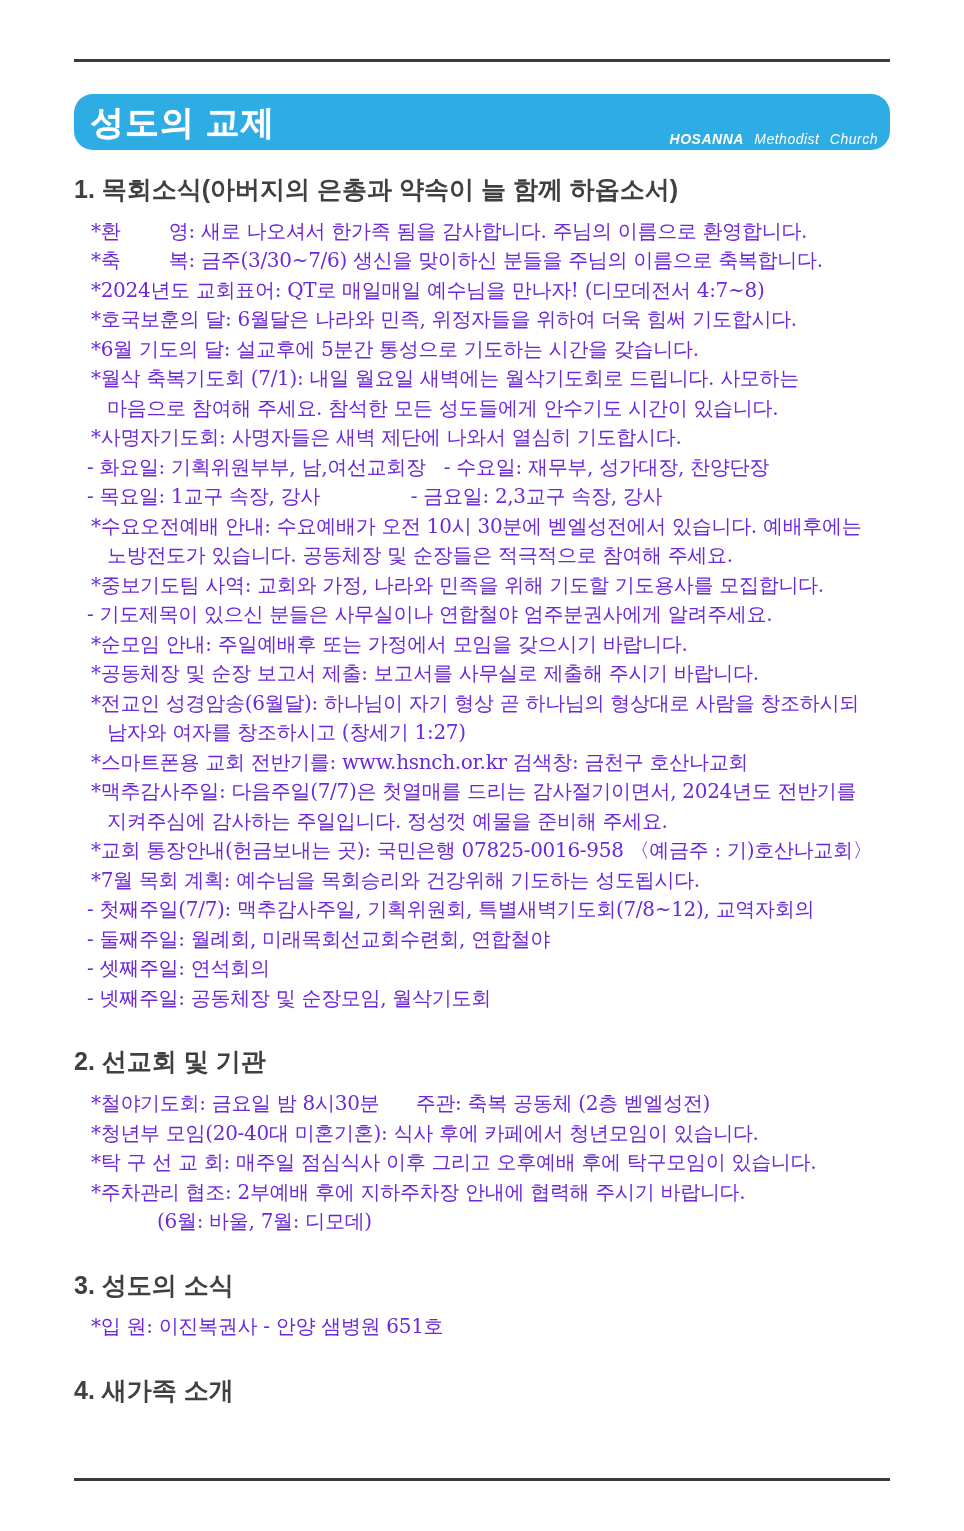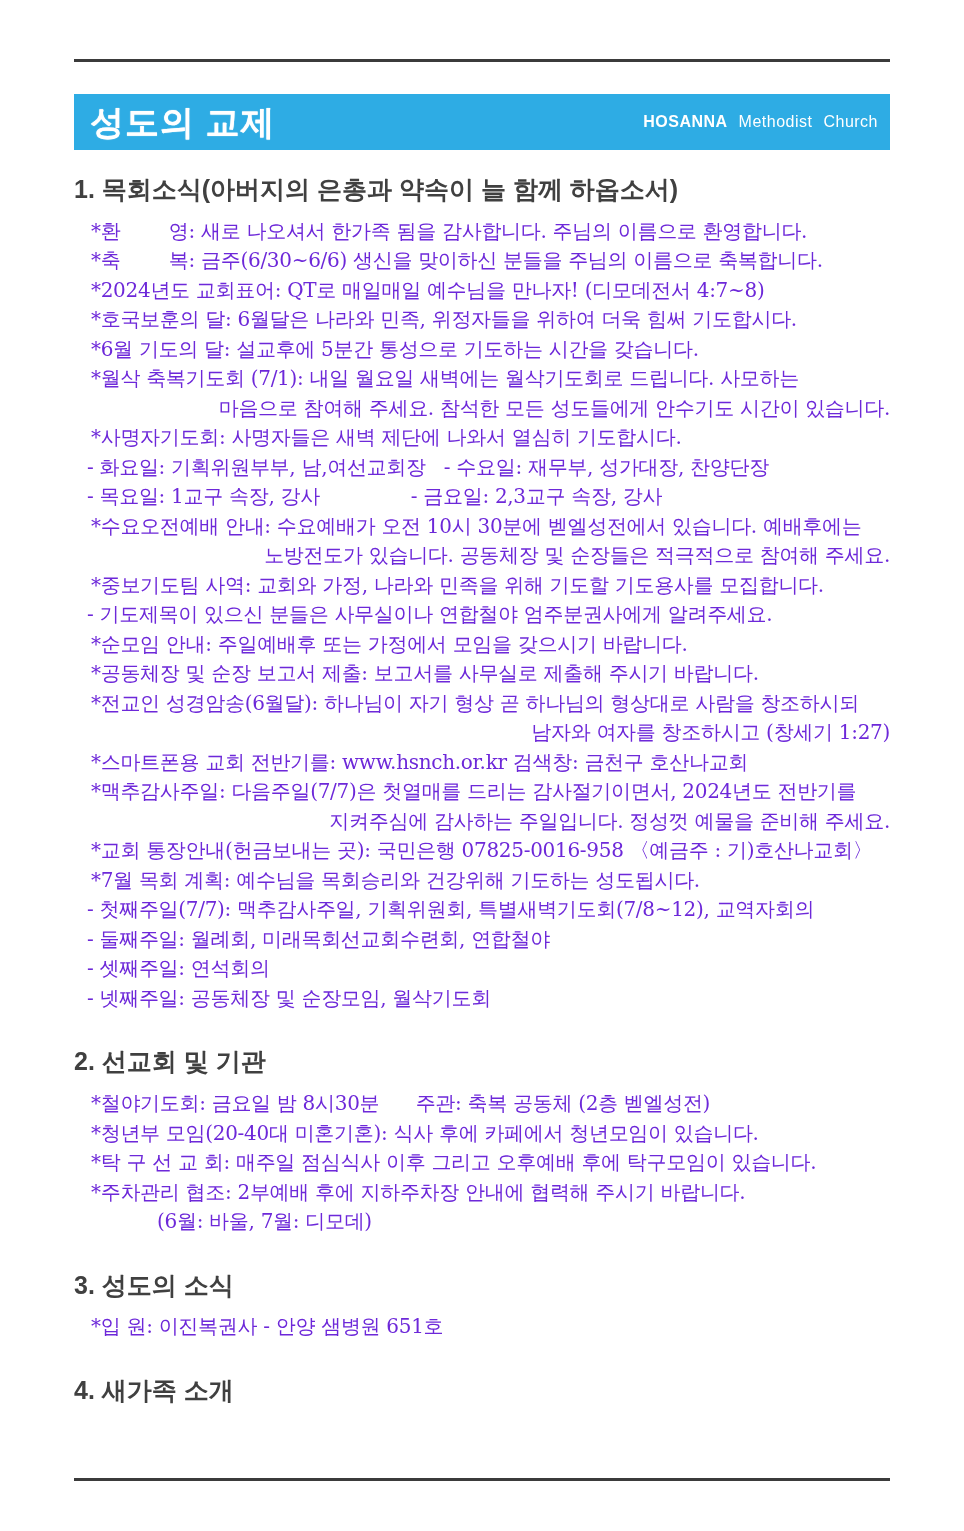--- a/index.html
+++ b/index.html
@@ -33,39 +33,41 @@
   .banner {
     margin-top: 32px;
     height: 56px;
     background: #2EACE4;
     display: flex;
     align-items: center;
     justify-content: space-between;
     padding: 0 12px 0 16px;
     box-sizing: border-box;
     flex: none;
+    border-radius: 19px;
   }
   .banner-title {
     color: #ffffff;
     font-family: "Liberation Sans", "DejaVu Sans", sans-serif;
     font-weight: bold;
     font-size: 34px;
     letter-spacing: 1px;
     line-height: 1;
     text-shadow: 0 0 1px #ffffff;
   }
   .banner-sub {
     color: #ffffff;
     font-family: "Liberation Sans", "DejaVu Sans", sans-serif;
-    font-size: 16px;
+    font-size: 14px;
     align-self: flex-end;
-    padding-bottom: 20px;
+    padding-bottom: 4px;
     letter-spacing: 0.5px;
     word-spacing: 6px;
     line-height: 1;
+    font-style: italic;
   }
   .banner-sub .bold { font-weight: bold; }
 
   .sec { flex: none; }
   .sec-heading {
     font-family: "Liberation Sans", "DejaVu Sans", sans-serif;
     font-weight: bold;
     font-size: 25px;
     color: #404040;
     margin: 34px 0 13px 0;
@@ -74,40 +76,40 @@
   .sec:first-of-type .sec-heading { margin-top: 25px; }
 
   .line {
     font-size: 20px;
     line-height: 29.5px;
     letter-spacing: -0.3px;
     white-space: pre;
     color: #6d28d9;
   }
   .line.star  { margin-left: 17px; }
-  .line.cont  { margin-left: 33px; text-align: right; }
+  .line.cont  { margin-left: 33px; }
   .line.dash  { margin-left: 13px; }
   .line.paren { margin-left: 83px; }
 </style>
 </head>
 <body>
 
 <div class="page">
   <hr class="rule rule-top">
 
   <div class="banner">
     <span class="banner-title">성도의 교제</span>
     <span class="banner-sub"><span class="bold">HOSANNA</span> <span>Methodist Church</span></span>
   </div>
 
   <div id="sections">
       <section class="sec">
         <h2 class="sec-heading">1. 목회소식(아버지의 은총과 약속이 늘 함께 하옵소서)</h2>
         <div class="line star">*환        영: 새로 나오셔서 한가족 됨을 감사합니다. 주님의 이름으로 환영합니다.</div>
-        <div class="line star">*축        복: 금주(6/30~6/6) 생신을 맞이하신 분들을 주님의 이름으로 축복합니다.</div>
+        <div class="line star">*축        복: 금주(3/30~7/6) 생신을 맞이하신 분들을 주님의 이름으로 축복합니다.</div>
         <div class="line star">*2024년도 교회표어: QT로 매일매일 예수님을 만나자! (디모데전서 4:7~8)</div>
         <div class="line star">*호국보훈의 달: 6월달은 나라와 민족, 위정자들을 위하여 더욱 힘써 기도합시다.</div>
         <div class="line star">*6월 기도의 달: 설교후에 5분간 통성으로 기도하는 시간을 갖습니다.</div>
         <div class="line star">*월삭 축복기도회 (7/1): 내일 월요일 새벽에는 월삭기도회로 드립니다. 사모하는</div>
         <div class="line cont">마음으로 참여해 주세요. 참석한 모든 성도들에게 안수기도 시간이 있습니다.</div>
         <div class="line star">*사명자기도회: 사명자들은 새벽 제단에 나와서 열심히 기도합시다.</div>
         <div class="line dash">- 화요일: 기획위원부부, 남,여선교회장   - 수요일: 재무부, 성가대장, 찬양단장</div>
         <div class="line dash">- 목요일: 1교구 속장, 강사               - 금요일: 2,3교구 속장, 강사</div>
         <div class="line star">*수요오전예배 안내: 수요예배가 오전 10시 30분에 벧엘성전에서 있습니다. 예배후에는</div>
         <div class="line cont">노방전도가 있습니다. 공동체장 및 순장들은 적극적으로 참여해 주세요.</div>

